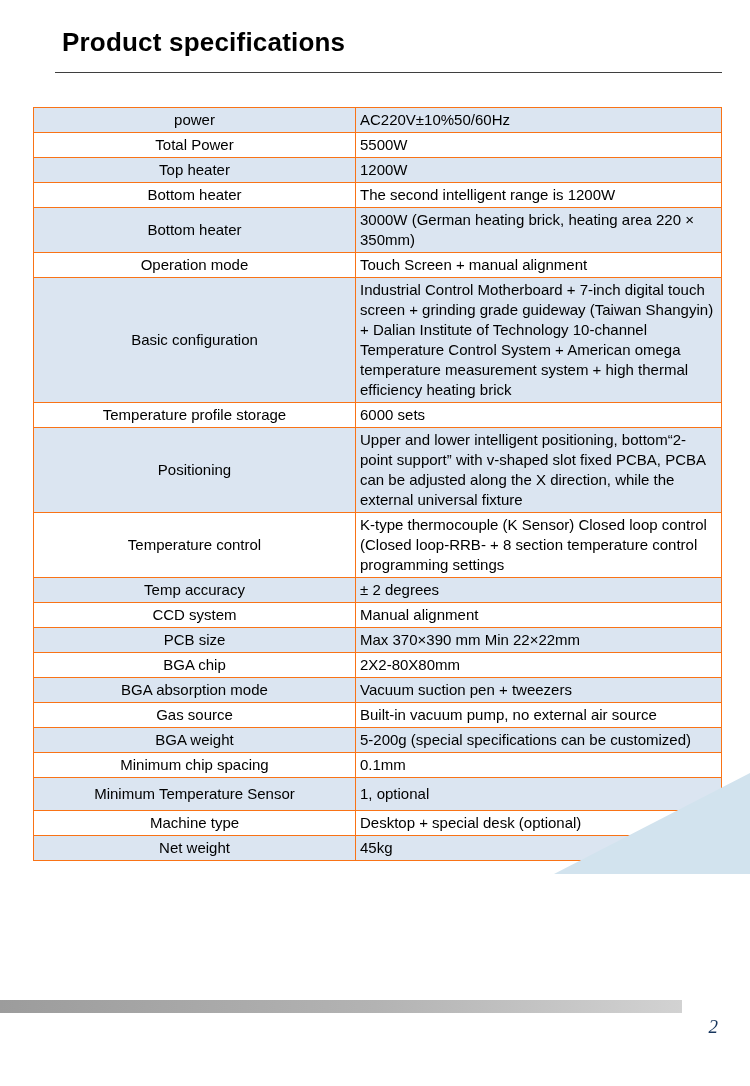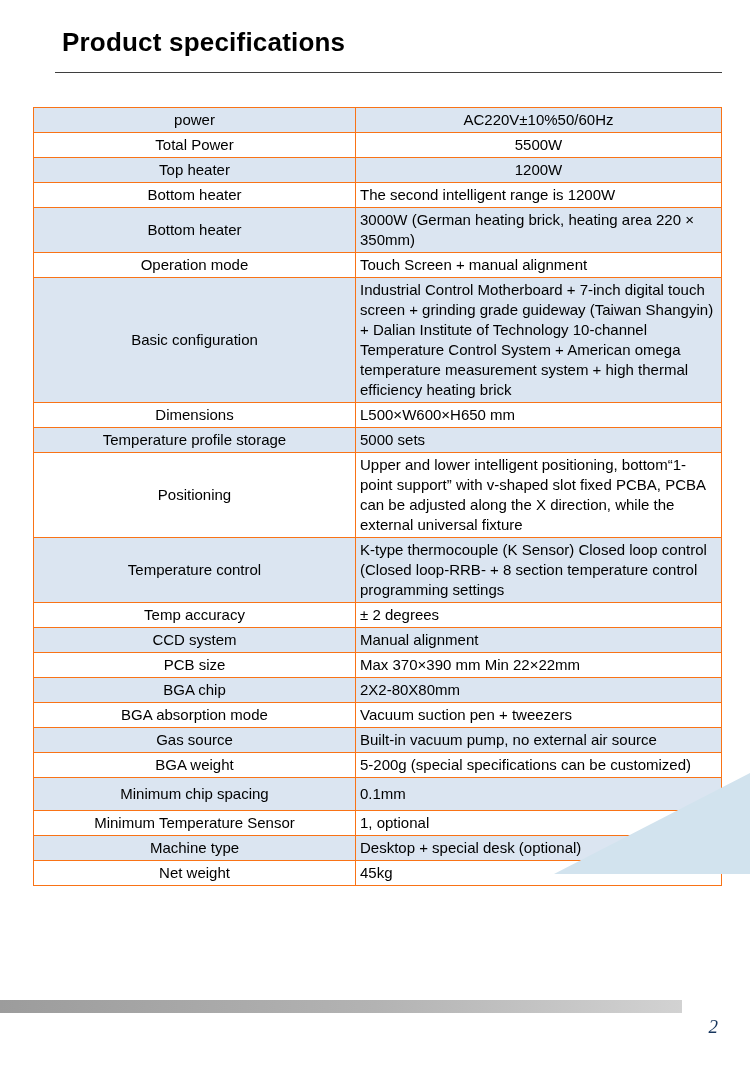--- a/index.html
+++ b/index.html
@@ -44,21 +44,21 @@
     overflow: hidden;
   }
   td.label {
     width: 322px;
     text-align: center;
   }
   td.value {
     text-align: left;
   }
   
-  table.spec tr:nth-child(-n+3) td.value { text-align: center; }
+  table.spec tr:nth-child(-n+3) td.value { }
   
   table.spec tr:nth-child(odd) { background: var(--row-highlight, #dbe5f1); }
   table.spec tr:nth-child(even) { background: #ffffff; }
   
   table.spec tr:nth-child(19) td { height: 33px; }
 
   .footer-bar {
     position: absolute;
     left: 0; top: 1000px;
     width: 682px; height: 13px;
@@ -116,30 +116,26 @@
         </tr>
         <tr>
           <td class="label">Operation mode</td>
           <td class="value">Touch Screen + manual alignment</td>
         </tr>
         <tr>
           <td class="label">Basic configuration</td>
           <td class="value">Industrial Control Motherboard + 7-inch digital touch screen + grinding grade guideway (Taiwan Shangyin) + Dalian Institute of Technology 10-channel Temperature Control System + American omega temperature measurement system + high thermal efficiency heating brick</td>
         </tr>
         <tr>
-          <td class="label">Dimensions</td>
-          <td class="value">L500×W600×H650 mm</td>
-        </tr>
-        <tr>
           <td class="label">Temperature profile storage</td>
-          <td class="value">5000 sets</td>
+          <td class="value">6000 sets</td>
         </tr>
         <tr>
           <td class="label">Positioning</td>
-          <td class="value">Upper and lower intelligent positioning, bottom“1-point support” with v-shaped slot fixed PCBA, PCBA can be adjusted along the X direction, while the external universal fixture</td>
+          <td class="value">Upper and lower intelligent positioning, bottom“2-point support” with v-shaped slot fixed PCBA, PCBA can be adjusted along the X direction, while the external universal fixture</td>
         </tr>
         <tr>
           <td class="label">Temperature control</td>
           <td class="value">K-type thermocouple (K Sensor) Closed loop control (Closed loop-RRB- + 8 section temperature control programming settings</td>
         </tr>
         <tr>
           <td class="label">Temp accuracy</td>
           <td class="value">± 2 degrees</td>
         </tr>
         <tr>

